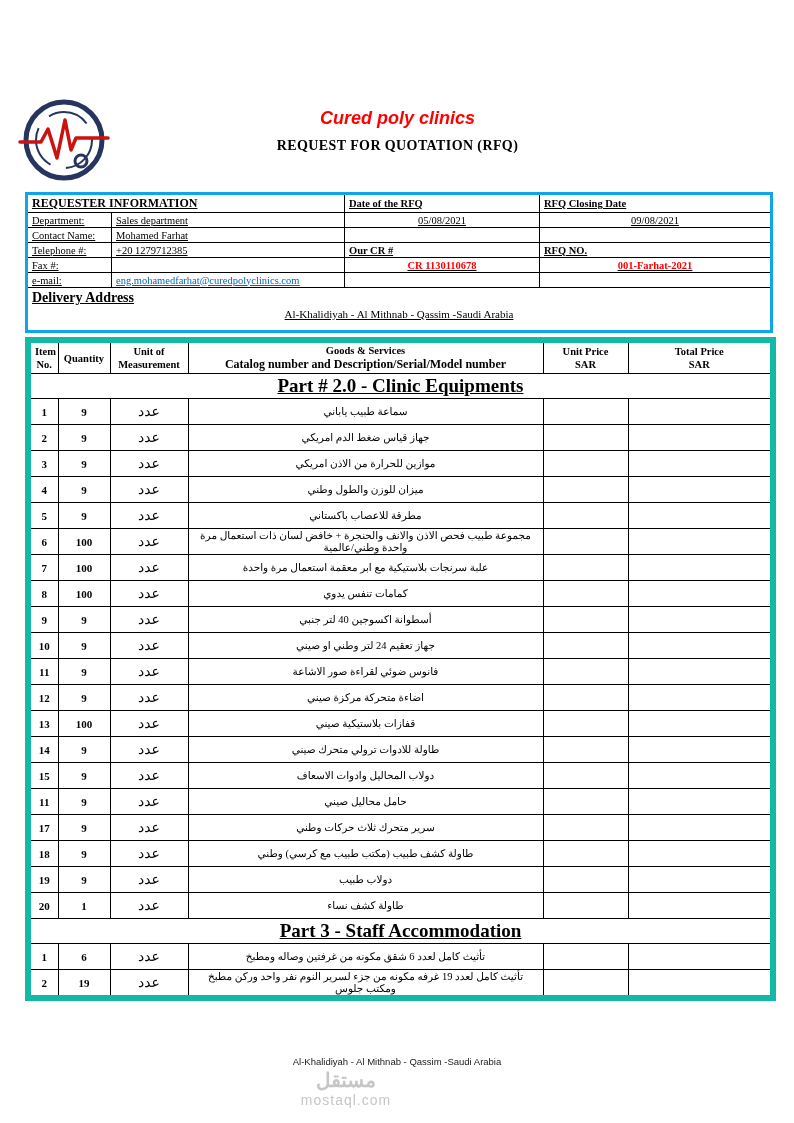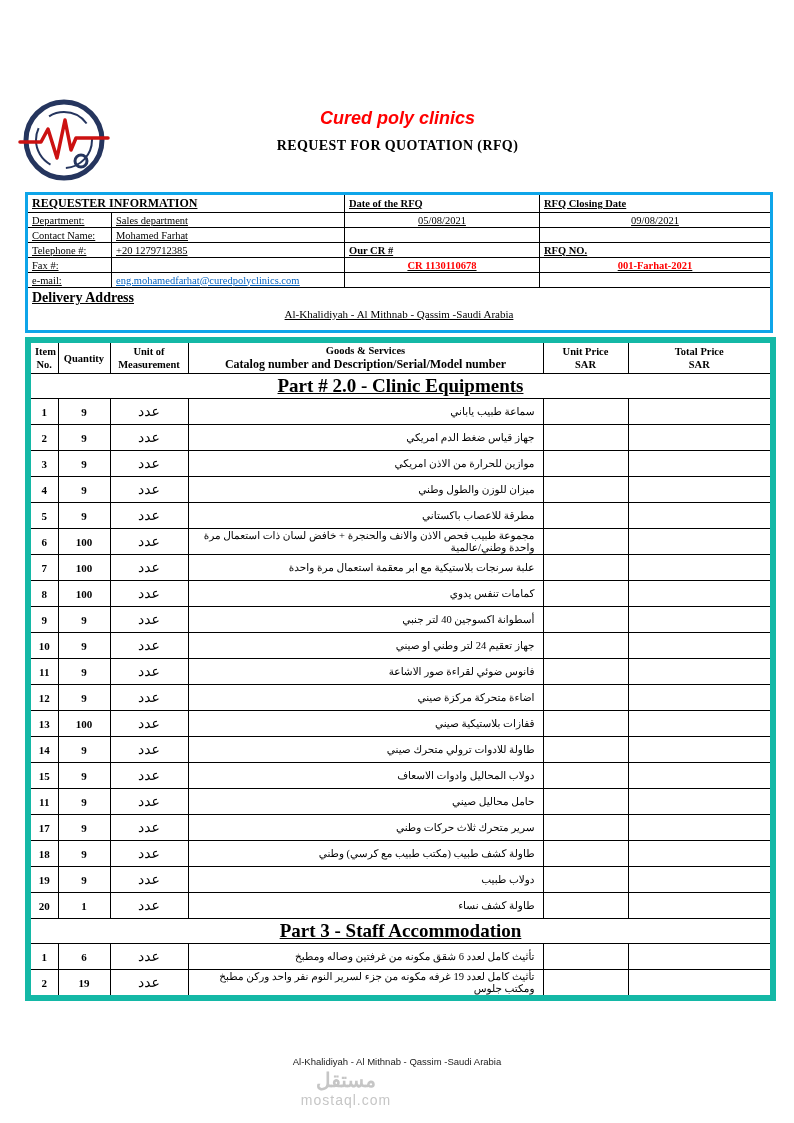--- a/index.html
+++ b/index.html
@@ -51,21 +51,21 @@
 
   
   .items-table { margin-top: 4px; border: 6px solid #14b8a6; font-size: 11px; }
   .items-table td { height: 26px; }
   .items-table .head td { height: 30px; font-weight: bold; text-align: center; font-size: 10.5px; line-height: 1.25; }
   .items-table .head .l2 { font-size: 12px; }
   .section-row td { height: 24px; text-align: center; }
   .sec-title { font-weight: bold; font-size: 19px; text-decoration: underline; }
   td.qty, td.no { font-weight: bold; font-size: 11px; text-align: center; }
   td.unit { font-size: 14px; text-align: center; direction: rtl; }
-  td.desc { font-size: 10.5px; text-align: right; direction: rtl; white-space: normal; line-height: 1.1; padding: 1px 8px; margin-top: 47px; }
+  td.desc { font-size: 10.5px; text-align: center; direction: rtl; white-space: normal; line-height: 1.1; padding: 1px 8px; margin-top: 47px; }
 
   
   .footer {
     position: absolute;
     left: 0; width: 794px; top: 1056px;
     text-align: center;
     font-family: "Liberation Sans", sans-serif;
     font-size: 9.5px;
     color: #1a1a1a;
   }

